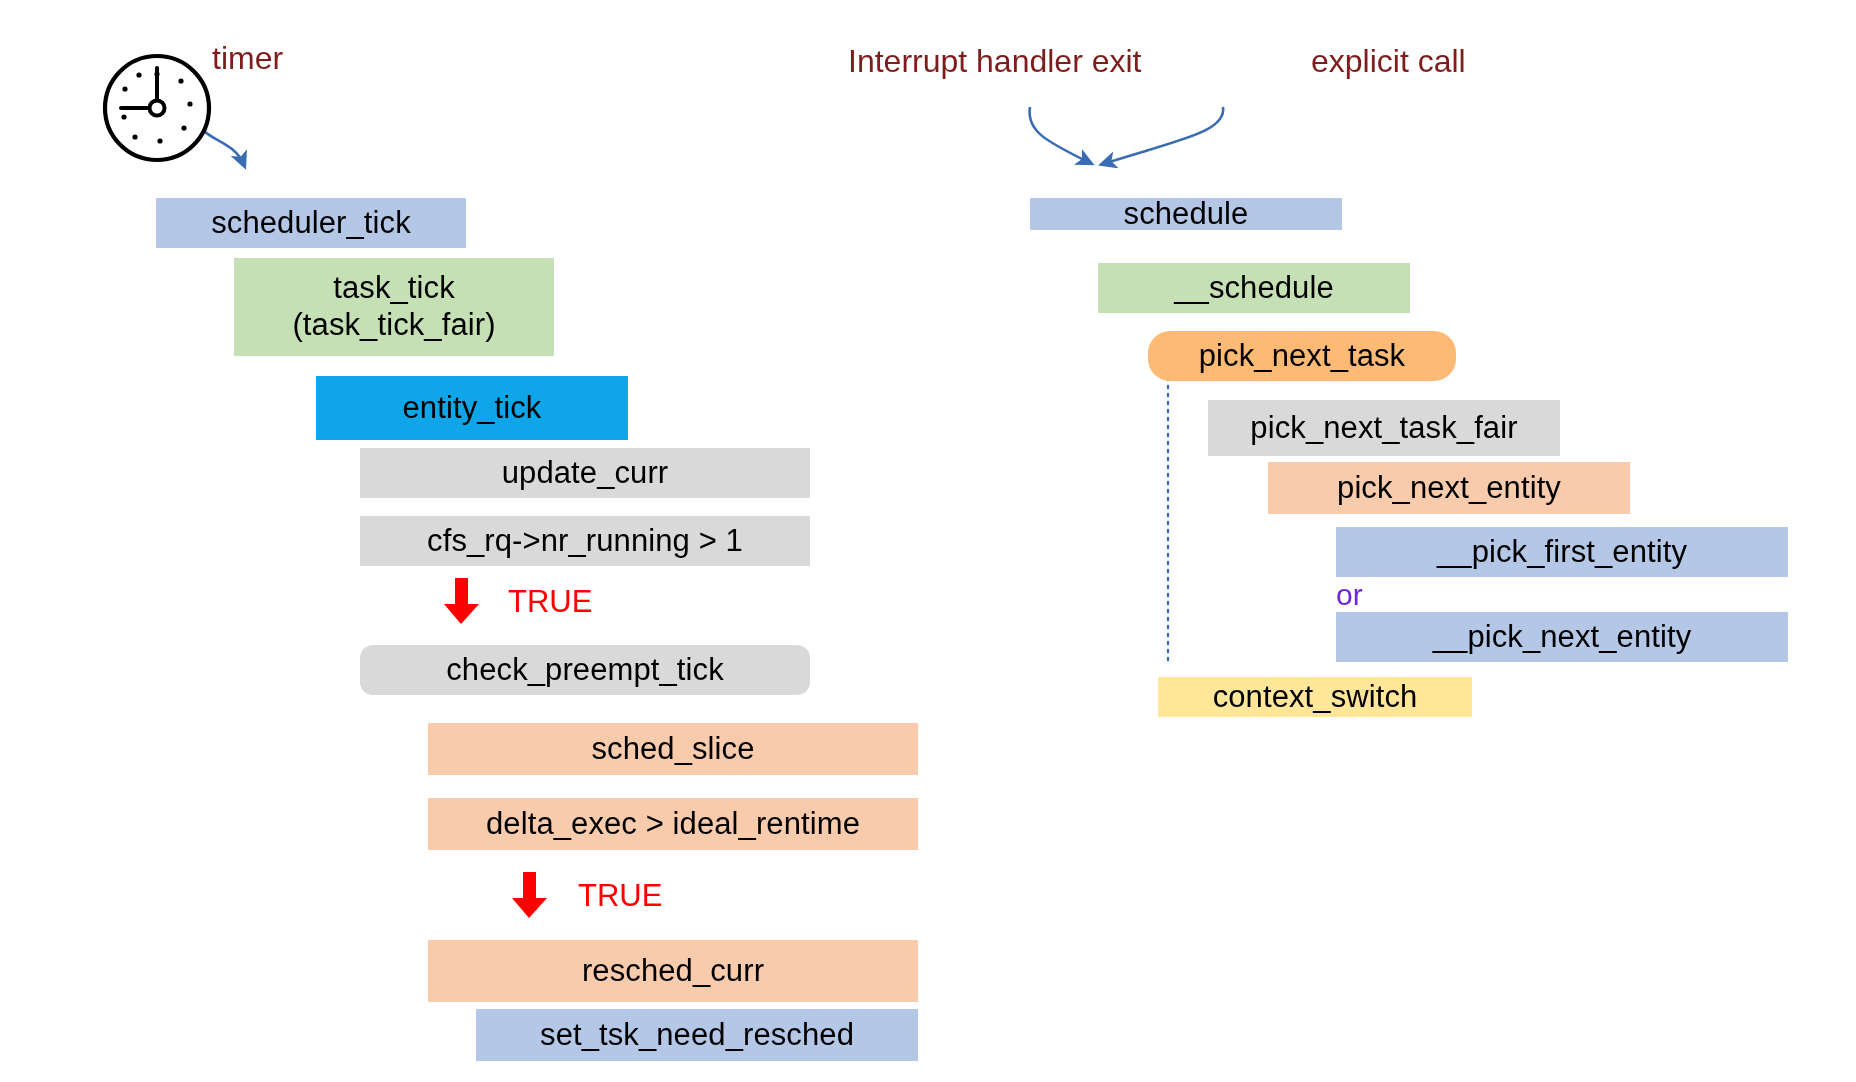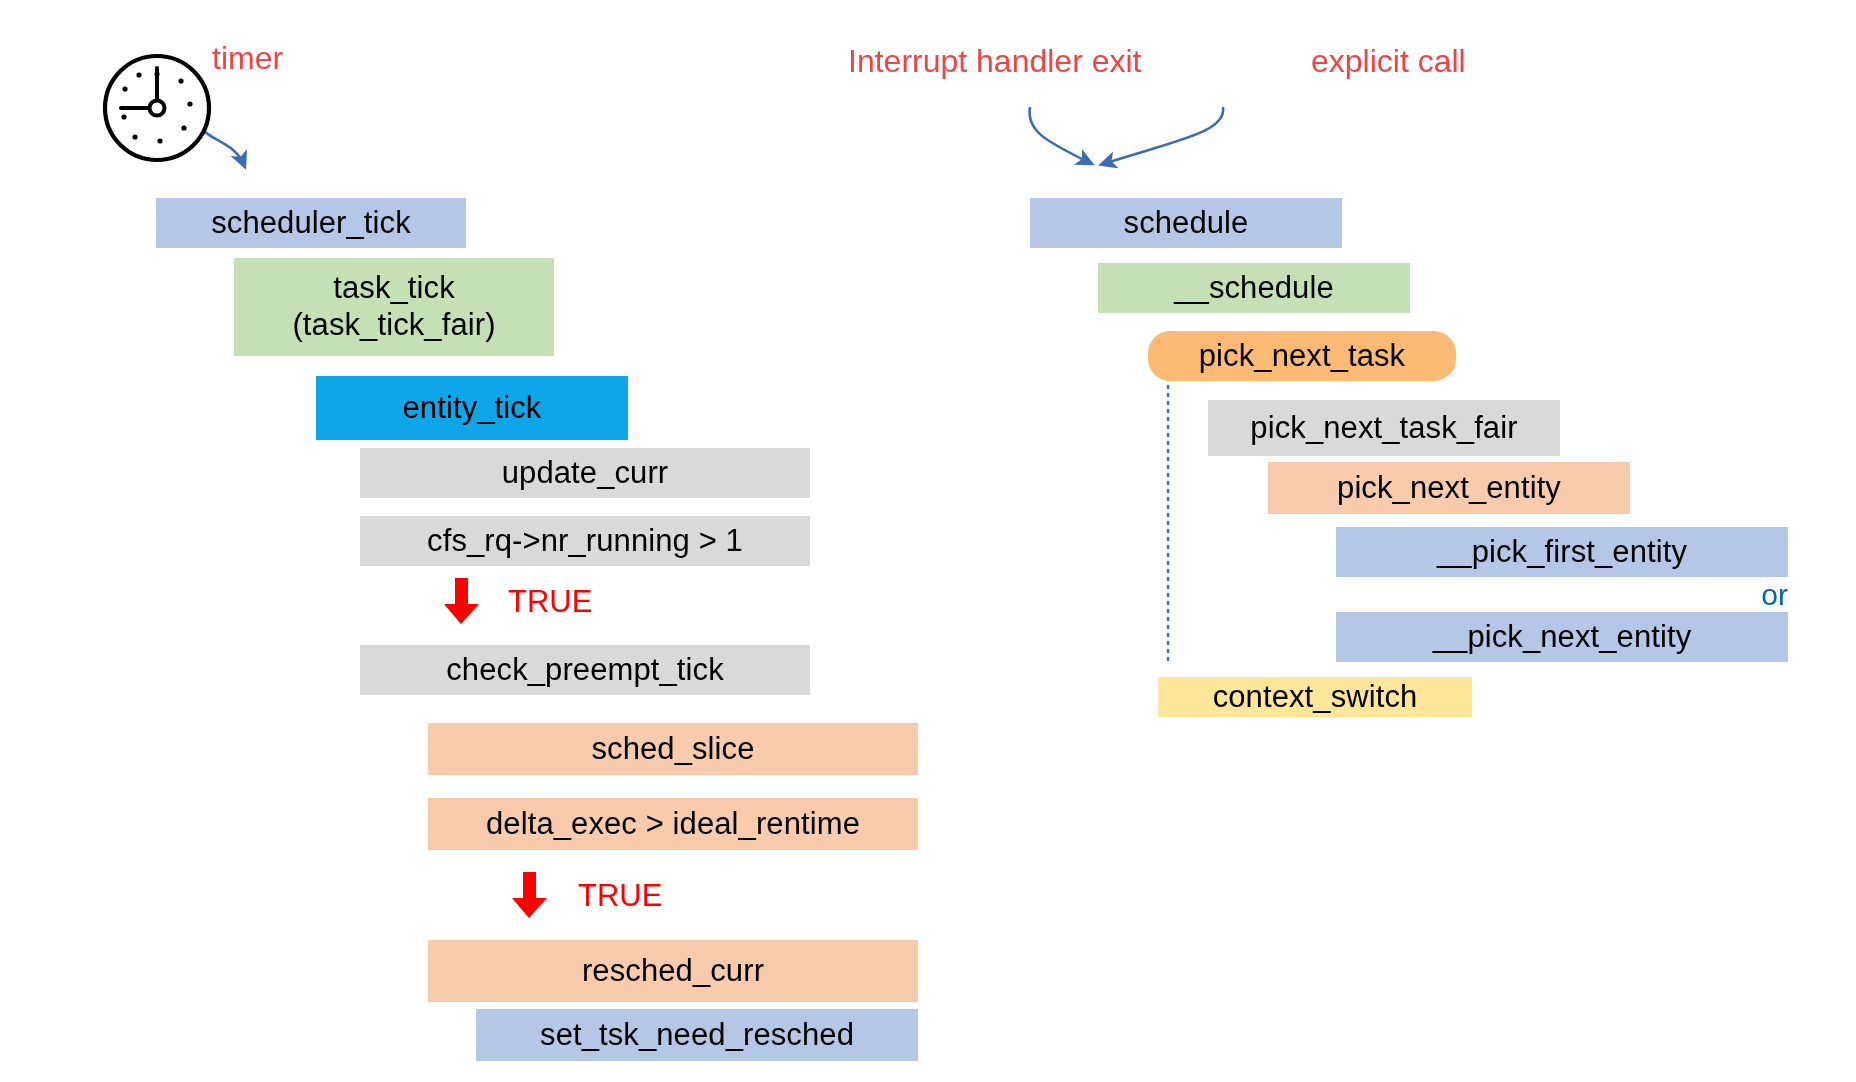--- a/index.html
+++ b/index.html
@@ -27,36 +27,36 @@
     text-align: center;
     font-size: 31px;
     line-height: 1.18;
     color: #000000;
     white-space: pre;
     letter-spacing: 0.1px;
   }
   .plain-label {
     position: absolute;
     font-size: 32px;
-    color: #ef4444;
+    color: #7f1d1d;
     white-space: nowrap;
     text-align: center;
   }
   .true-label {
     position: absolute;
     font-size: 31px;
     color: #ff0000;
     white-space: nowrap;
   }
   .or-label {
     position: absolute;
     font-size: 30px;
-    color: #0369a1;
+    color: #6d28d9;
     white-space: nowrap;
-    text-align: right;
+    text-align: left;
   }
   .svg-layer {
     position: absolute;
     left: 0;
     top: 0;
     width: 1856px;
     height: 1082px;
     pointer-events: none;
   }
 </style>
@@ -127,37 +127,37 @@
 (task_tick_fair)</div>
 
   <div class="box" style="left:316px; top:376px; width:312px; height:64px; background:#0ea5e9;">entity_tick</div>
 
   <div class="box" style="left:360px; top:448px; width:450px; height:50px; background:#d9d9d9;">update_curr</div>
 
   <div class="box" style="left:360px; top:516px; width:450px; height:50px; background:#d9d9d9;">cfs_rq-&gt;nr_running &gt; 1</div>
 
   <div class="true-label" style="left:508px; top:584px;">TRUE</div>
 
-  <div class="box" style="left:360px; top:645px; width:450px; height:50px; background:#d9d9d9;">check_preempt_tick</div>
+  <div class="box" style="left:360px; top:645px; width:450px; height:50px; background:#d9d9d9;border-radius:13px;">check_preempt_tick</div>
 
   <div class="box" style="left:428px; top:723px; width:490px; height:52px; background:#f8cbad;">sched_slice</div>
 
   <div class="box" style="left:428px; top:798px; width:490px; height:52px; background:#f8cbad;">delta_exec &gt; ideal_rentime</div>
 
   <div class="true-label" style="left:578px; top:878px;">TRUE</div>
 
   <div class="box" style="left:428px; top:940px; width:490px; height:62px; background:#f8cbad;">resched_curr</div>
 
   <div class="box" style="left:476px; top:1009px; width:442px; height:52px; background:#b4c7e7;">set_tsk_need_resched</div>
 
   <div class="plain-label" style="left:848px; top:43px;">Interrupt handler exit</div>
 
   <div class="plain-label" style="left:1311px; top:43px;">explicit call</div>
 
-  <div class="box" style="left:1030px; top:198px; width:312px; height:50px; background:#b4c7e7;">schedule</div>
+  <div class="box" style="left:1030px; top:198px; width:312px; height:32px; background:#b4c7e7;">schedule</div>
 
   <div class="box" style="left:1098px; top:263px; width:312px; height:50px; background:#c5e0b4;">__schedule</div>
 
   <div class="box" style="left:1148px; top:331px; width:308px; height:50px; background:#fdba74;border-radius:22px;">pick_next_task</div>
 
   <div class="box" style="left:1208px; top:400px; width:352px; height:56px; background:#d9d9d9;">pick_next_task_fair</div>
 
   <div class="box" style="left:1268px; top:462px; width:362px; height:52px; background:#f8cbad;">pick_next_entity</div>
 
   <div class="box" style="left:1336px; top:527px; width:452px; height:50px; background:#b4c7e7;">__pick_first_entity</div>

